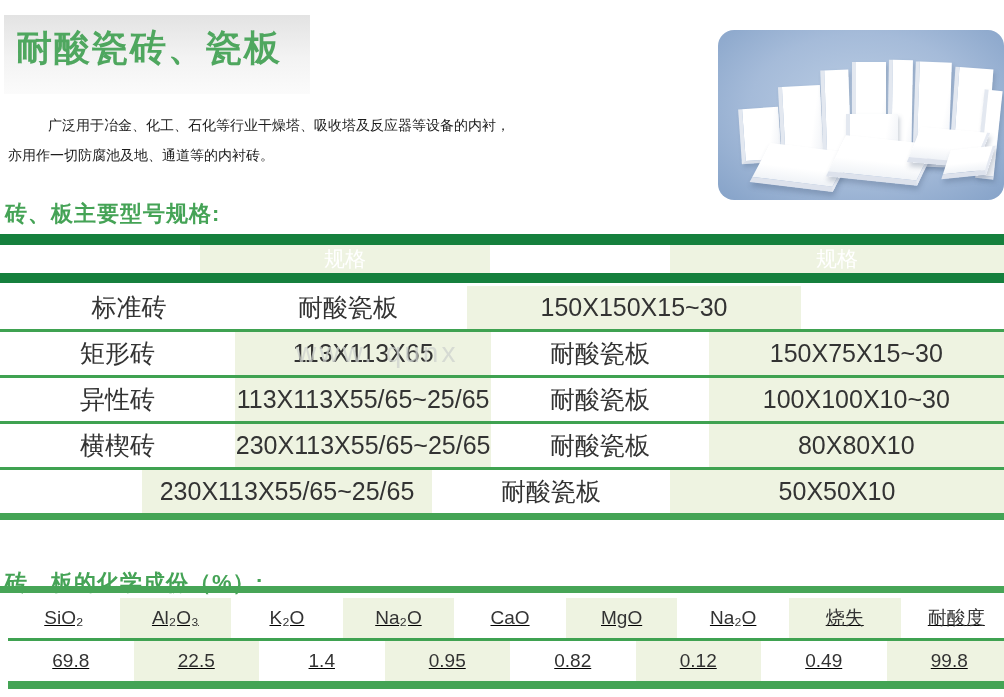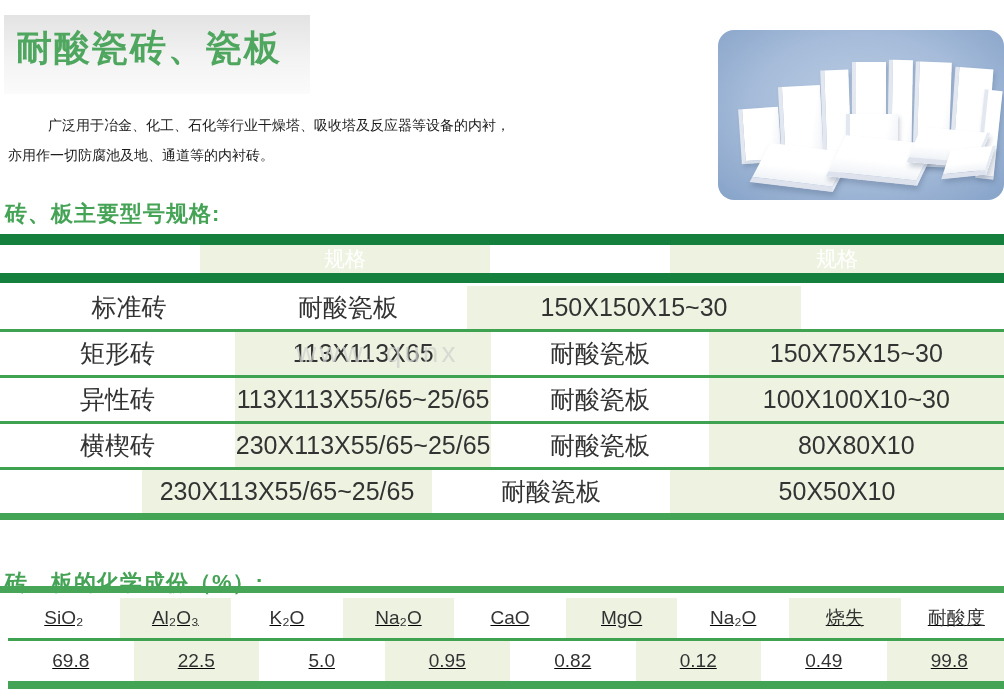--- a/index.html
+++ b/index.html
@@ -140,21 +140,21 @@
       <div class="cc">CaO</div>
       <div class="cc">MgO</div>
       <div class="cc">Na₂O</div>
       <div class="cc">烧失</div>
       <div class="cc">耐酸度</div>
     </div>
     <div class="chem-sep"></div>
     <div class="chem-row">
       <div class="cc">69.8</div>
       <div class="cc">22.5</div>
-      <div class="cc">5.0</div>
+      <div class="cc">1.4</div>
       <div class="cc">0.95</div>
       <div class="cc">0.82</div>
       <div class="cc">0.12</div>
       <div class="cc">0.49</div>
       <div class="cc">99.8</div>
     </div>
     <div class="chem-bottom"></div>
   </div>
 
 </div>

